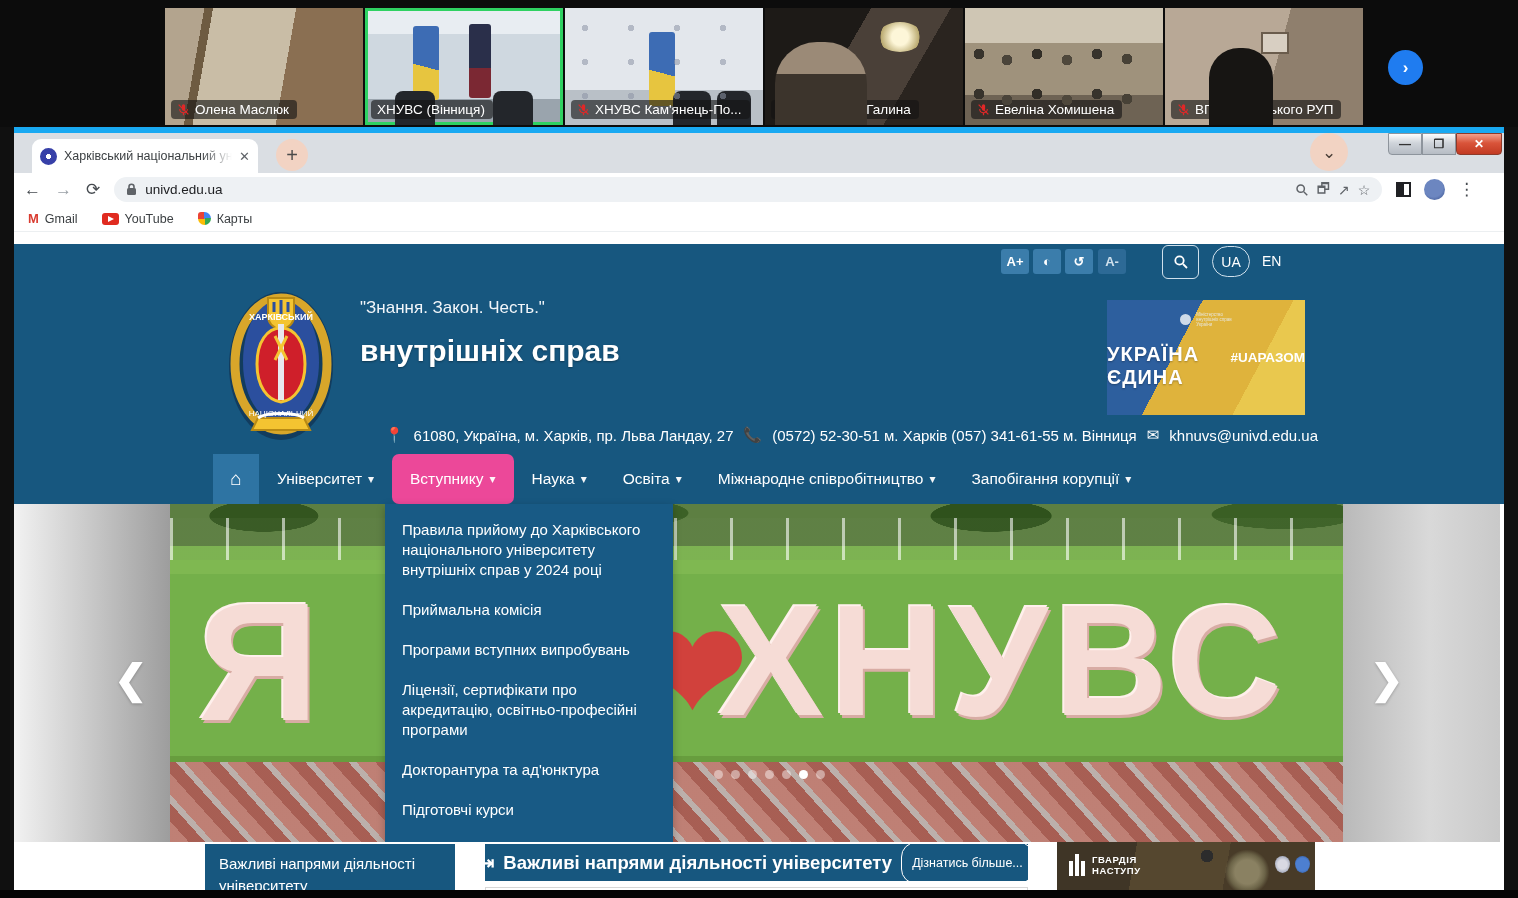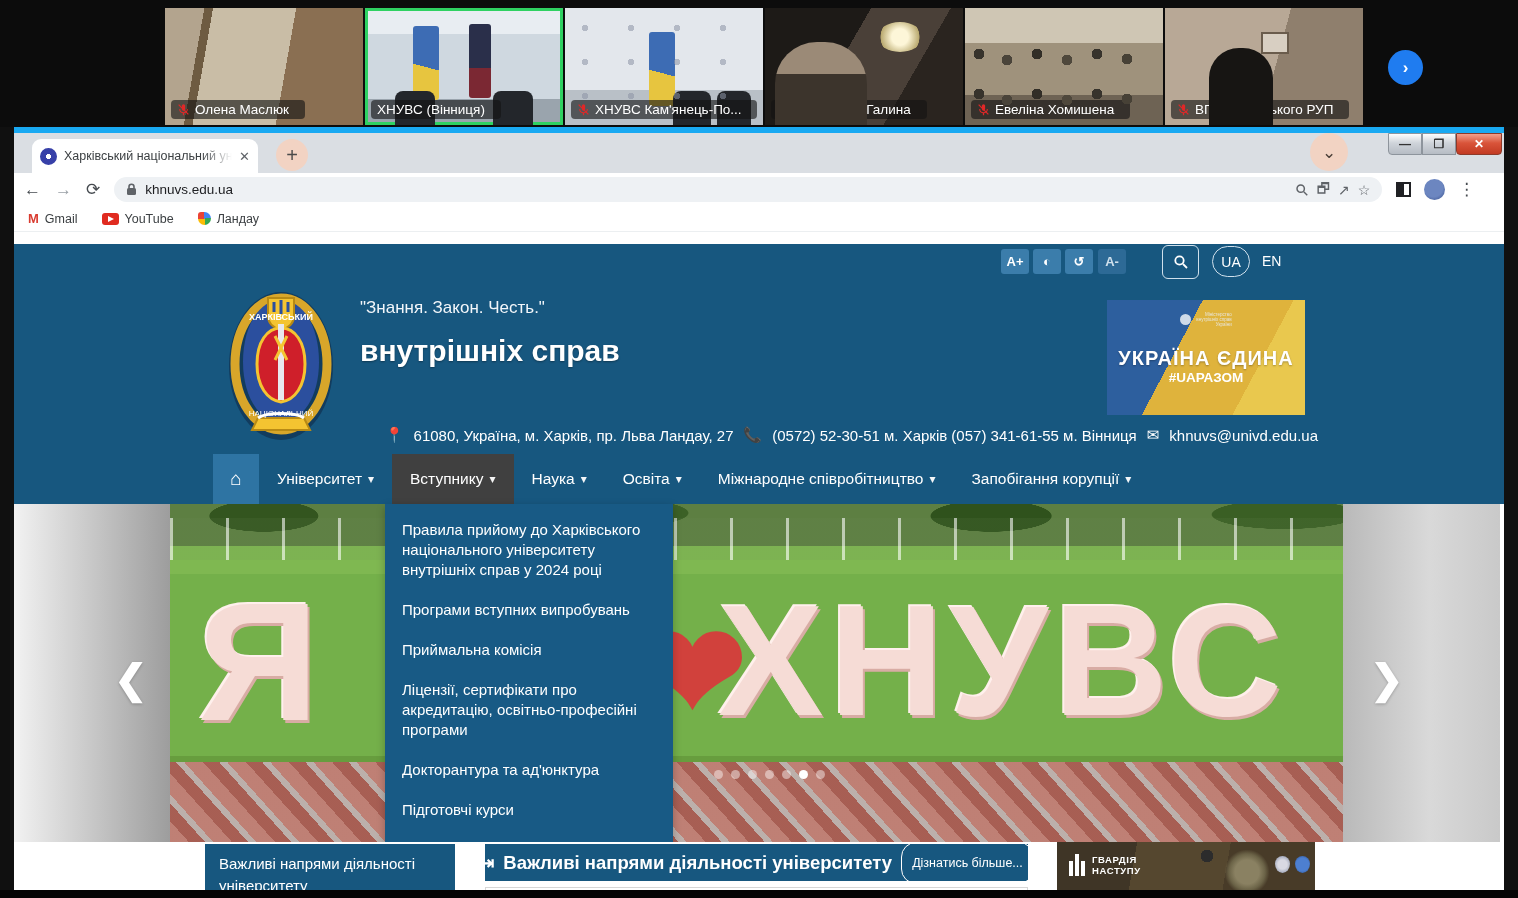--- a/index.html
+++ b/index.html
@@ -4,21 +4,21 @@
 <style>
   * { margin:0; padding:0; box-sizing:border-box; }
   html,body { width:1518px; height:898px; background:#0c0c0c; font-family:"Liberation Sans", sans-serif; overflow:hidden; }
   #stage { position:relative; width:1518px; height:898px; background:#0c0c0c; }
 
   
   .vstrip { position:absolute; left:165px; top:8px; height:117px; display:flex; gap:2px; }
   .vtile { position:relative; width:198px; height:117px; background:#3a3a3a; overflow:hidden; }
   .vtile.active { outline:3px solid #2fd162; outline-offset:-3px; }
   .vname { position:absolute; left:6px; bottom:6px; display:flex; align-items:center; gap:5px;
-           background:rgba(20,20,20,.62); border-radius:4px; padding:2px 16px 2px 6px;
+           background:rgba(20,20,20,.62); border-radius:4px; padding:2px 8px 2px 6px;
            color:#fff; font-size:13.5px; white-space:nowrap; max-width:186px; overflow:hidden; }
   .micoff { flex:0 0 auto; width:13px; height:13px; }
   .p1 { background:linear-gradient(100deg,#b3a48e 0 18%, #6e5b41 18% 22%, #c9bda6 22% 60%, #8a6f52 60% 100%); }
   .p1::after{ content:""; position:absolute; left:44px; top:18px; width:98px; height:120px; border-radius:48px 48px 0 0;
               background:radial-gradient(circle at 50% 28%, #caa Begin, #caa 0), linear-gradient(#5d4636 0 34%, #8d8d90 34% 100%); }
   .p2 { background:linear-gradient(#e8edf2 0 22%, #cfd8e0 22% 78%, #9aa4ad 78% 100%); }
   .p3 { background:linear-gradient(#e3e7ec 0 70%, #b9c0c7 70% 100%); }
   .p3::after { content:""; position:absolute; inset:0;
       background-image:radial-gradient(circle 6px at 20px 20px, #8b93a5 55%, transparent 56%);
       background-size:46px 34px; opacity:.55; }
@@ -99,33 +99,33 @@
   .lang-ua { position:absolute; left:1198px; top:2px; width:38px; height:31px; border:1.5px solid #cfe0ec; border-radius:16px;
              color:#fff; font-size:14px; display:flex; align-items:center; justify-content:center; }
   .lang-en { position:absolute; left:1248px; top:9px; color:#fff; font-size:14px; }
 
   .masthead { position:relative; height:170px; background:#17577f; color:#fff; }
   .emblem { position:absolute; left:214px; top:6px; width:106px; height:152px; }
   .motto { position:absolute; left:346px; top:14px; font-size:17px; color:#f2f6fa; }
   .site-title { position:absolute; left:346px; top:44px; font-size:30px; font-weight:bold; line-height:46px; text-shadow:0 1px 2px rgba(0,0,0,.35); }
   .banner { position:absolute; left:1093px; top:16px; width:198px; height:115px;
             background:linear-gradient(118deg,#2d5f9e 0 37%, #dfb33c 37% 72%, #e9c84e 72% 100%);
-            display:flex; flex-direction:column; align-items:center; justify-content:center; color:#fff;text-align:right; }
+            display:flex; flex-direction:row; align-items:center; justify-content:center; color:#fff; }
   .banner .mini { position:absolute; top:12px; display:flex; align-items:center; gap:5px; opacity:.85; }
   .banner .mini i { width:11px; height:11px; border-radius:50%; background:#fff; opacity:.9; }
   .banner .mini s { text-decoration:none; font-size:4.5px; line-height:5px; color:#e9eef5; display:block; }
   .banner-l1 { font-size:20px; font-weight:bold; letter-spacing:1px; margin-top:16px; text-shadow:0 1px 2px rgba(0,0,0,.3); }
   .banner-l2 { font-size:13.5px; font-weight:bold; margin-top:0; }
   .contacts { position:absolute; right:186px; bottom:10px; display:flex; align-items:center; gap:10px; font-size:15px; white-space:nowrap; }
   .cic { font-size:15px; }
 
   .mainnav { position:relative; height:50px; background:#17577f; display:flex; align-items:center; color:#fff; }
   .home-btn { margin-left:199px; width:46px; height:50px; background:#2e74a3; display:flex; align-items:center; justify-content:center; font-size:19px; }
   .nav-item { height:50px; display:flex; align-items:center; padding:0 18px; font-size:15.5px; gap:6px; }
-  .nav-item.open { background:#404040; }
+  .nav-item.open { background:#ec4899;border-radius:7px; }
   .caret::after { content:"▾"; font-size:12px; opacity:.95; }
 
   .slider { position:relative; height:338px; background:#fff; }
   .slide-side { position:absolute; top:0; height:338px; }
   .side-l { left:0; width:156px; background:linear-gradient(90deg,#f2f2f2, #9d9d9d); }
   .side-r { left:1329px; width:157px; background:linear-gradient(90deg,#b9b9b9, #d9d9d9 55%, #c9c9c9); }
   .slide-arrow { position:absolute; top:152px; color:#fff; font-size:40px; font-weight:bold; text-shadow:0 1px 3px rgba(0,0,0,.25); }
   .arrow-l { left:100px; } .arrow-r { left:1356px; }
   .photo { position:absolute; left:156px; top:0; width:1173px; height:338px; overflow:hidden;
            background:linear-gradient(#5d7f42 0 42px, #7fb851 42px 70px, #74b04a 70px 252px, #679d3e 252px 258px, #b5756a 258px 338px); }
@@ -272,21 +272,21 @@
 
     <div class="toolbar">
       <span class="navglyph">←</span>
       <span class="navglyph dim">→</span>
       <span class="navglyph">⟳</span>
       <div class="omnibox">
         <svg width="11" height="13" viewBox="0 0 11 13">
             <rect x="1" y="5" width="9" height="7" rx="1.5" fill="#5f6368"></rect>
             <path d="M3 5V3.8A2.5 2.5 0 0 1 8 3.8V5" fill="none" stroke="#5f6368" stroke-width="1.6"></path>
           </svg>
-        <span class="omni-url">khnuvs.edu.ua</span>
+        <span class="omni-url">univd.edu.ua</span>
         <svg width="14" height="14" viewBox="0 0 16 16">
             <circle cx="6.5" cy="6.5" r="4.2" fill="none" stroke="#5f6368" stroke-width="1.7"></circle>
             <path d="M10 10l4 4" stroke="#5f6368" stroke-width="1.7"></path>
           </svg>
         <span class="omni-ic">🗗</span>
         <span class="omni-ic">↗</span>
         <span class="omni-ic">☆</span>
       </div>
       <div class="tool-right">
         <span class="side-ic">
@@ -301,21 +301,21 @@
       <span class="bm">
           <span class="bm-gmail">M</span>
           <span>Gmail</span>
         </span>
       <span class="bm">
           <span class="bm-yt"></span>
           <span>YouTube</span>
         </span>
       <span class="bm">
           <span class="bm-maps"></span>
-          <span>Ландау</span>
+          <span>Карты</span>
         </span>
     </div>
 
     <div class="page">
 
       <div class="util">
         <div class="acc" style="left:987px;">
             <span>A+</span>
           </div>
         <div class="acc" style="left:1019px;">
@@ -422,22 +422,22 @@
             <span class="dot"></span>
             <span class="dot on"></span>
             <span class="dot"></span>
           </div>
         </div>
         <div class="slide-arrow arrow-l">❮</div>
         <div class="slide-arrow arrow-r">❯</div>
 
         <div class="dropdown">
           <div class="dd-item">Правила прийому до Харківського національного університету внутрішніх справ у 2024 році</div>
+          <div class="dd-item">Приймальна комісія</div>
           <div class="dd-item">Програми вступних випробувань</div>
-          <div class="dd-item">Приймальна комісія</div>
           <div class="dd-item">Ліцензії, сертифікати про акредитацію, освітньо-професійні програми</div>
           <div class="dd-item">Докторантура та ад'юнктура</div>
           <div class="dd-item">Підготовчі курси</div>
           <div class="dd-item">Сумська філія ХНУВС</div>
           <div class="dd-item">Кременчуцький льотний коледж ХНУВС</div>
         </div>
       </div>
 
       <div class="lowbar">
         <div class="low-left">Важливі напрями діяльності університету</div>

